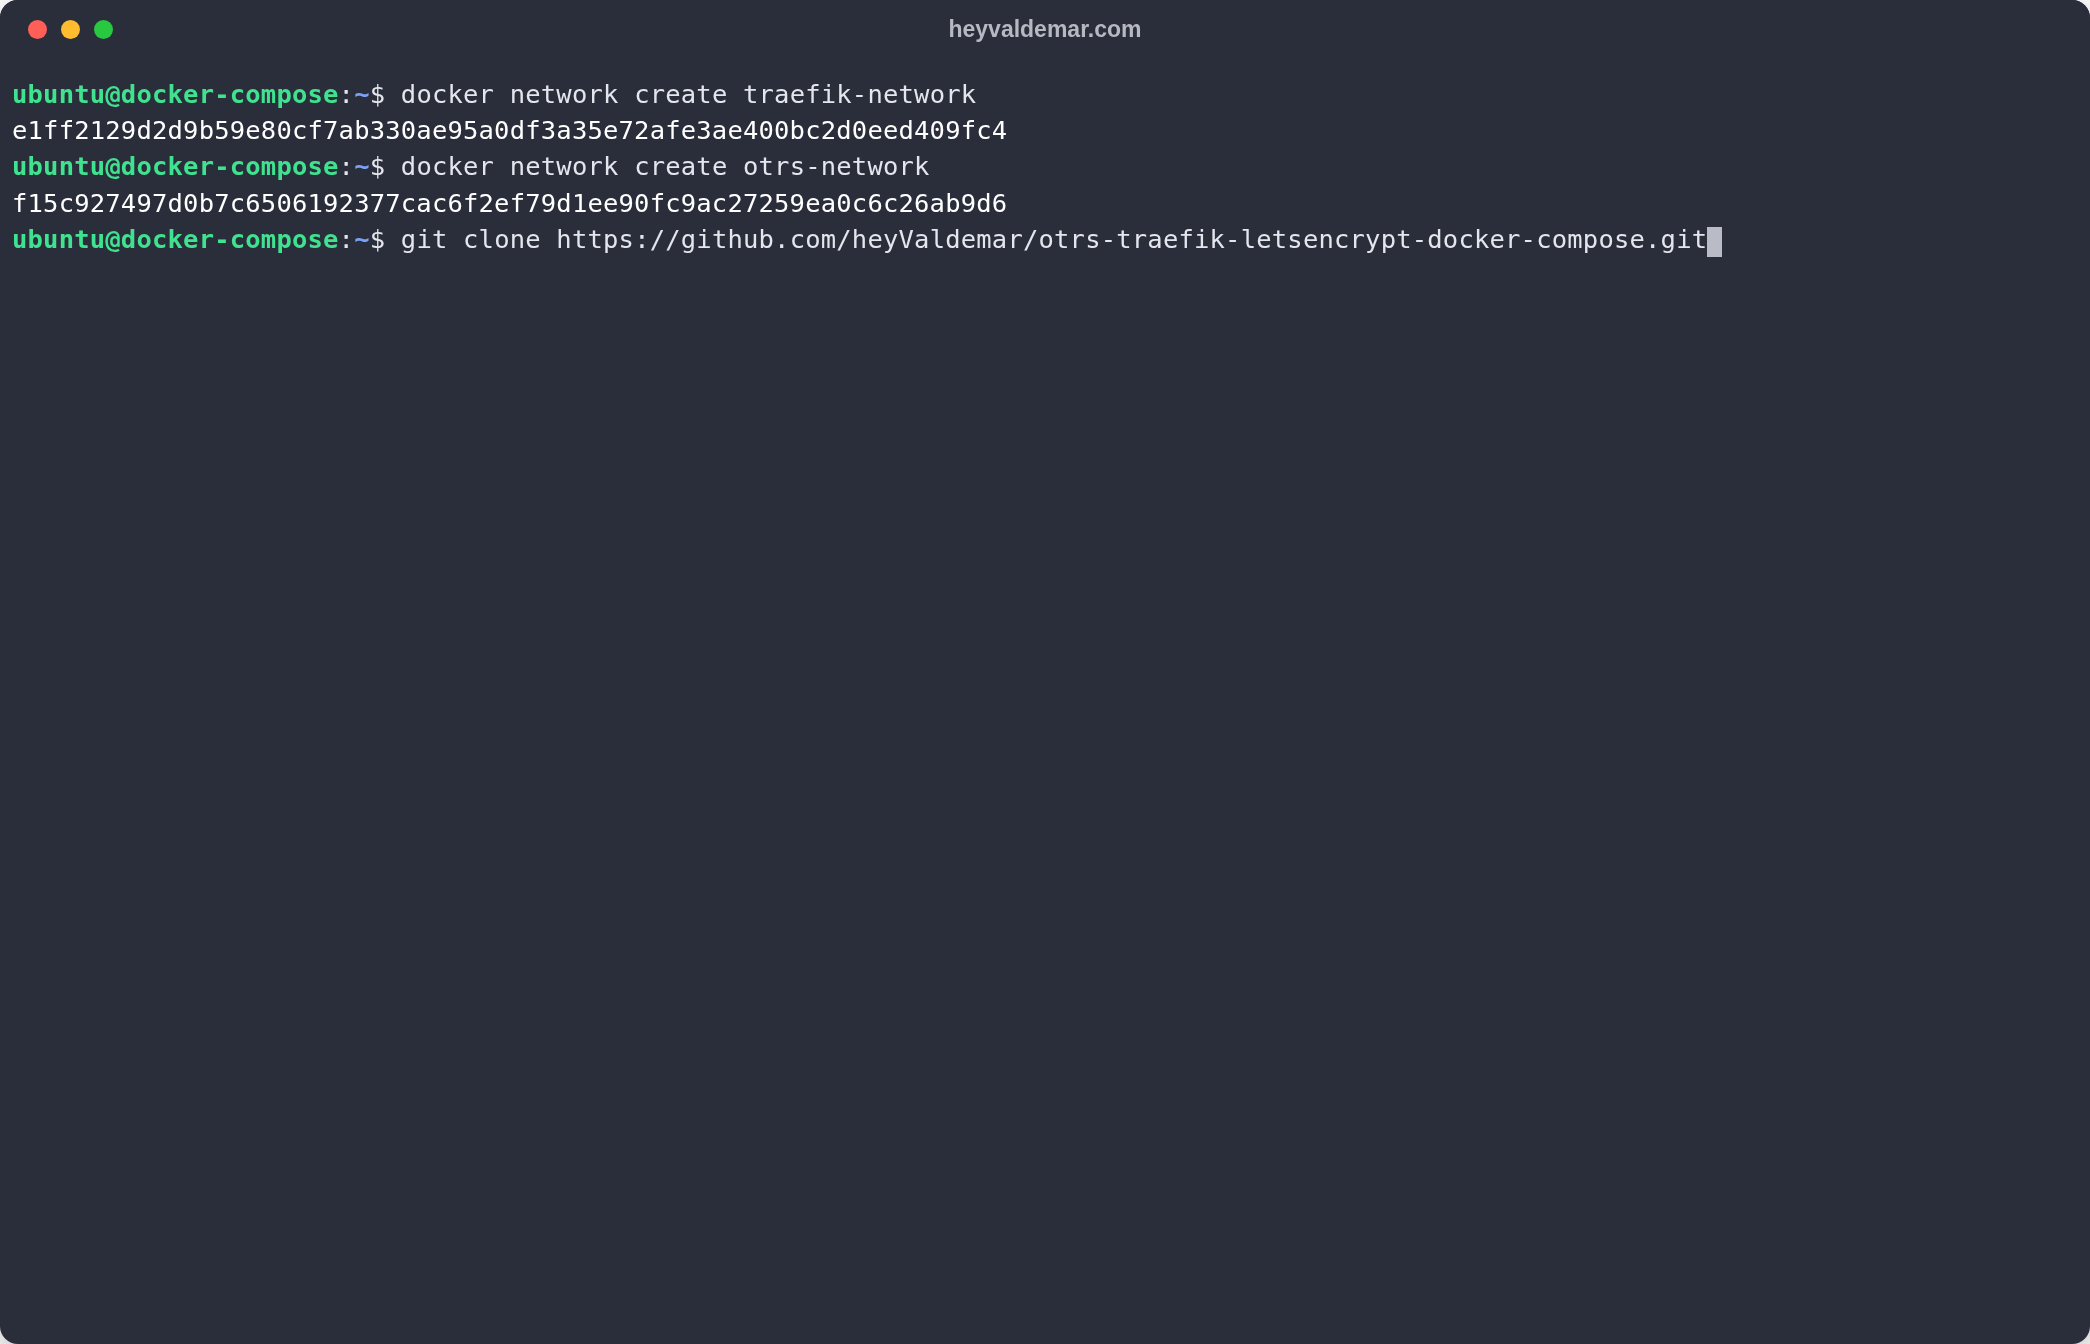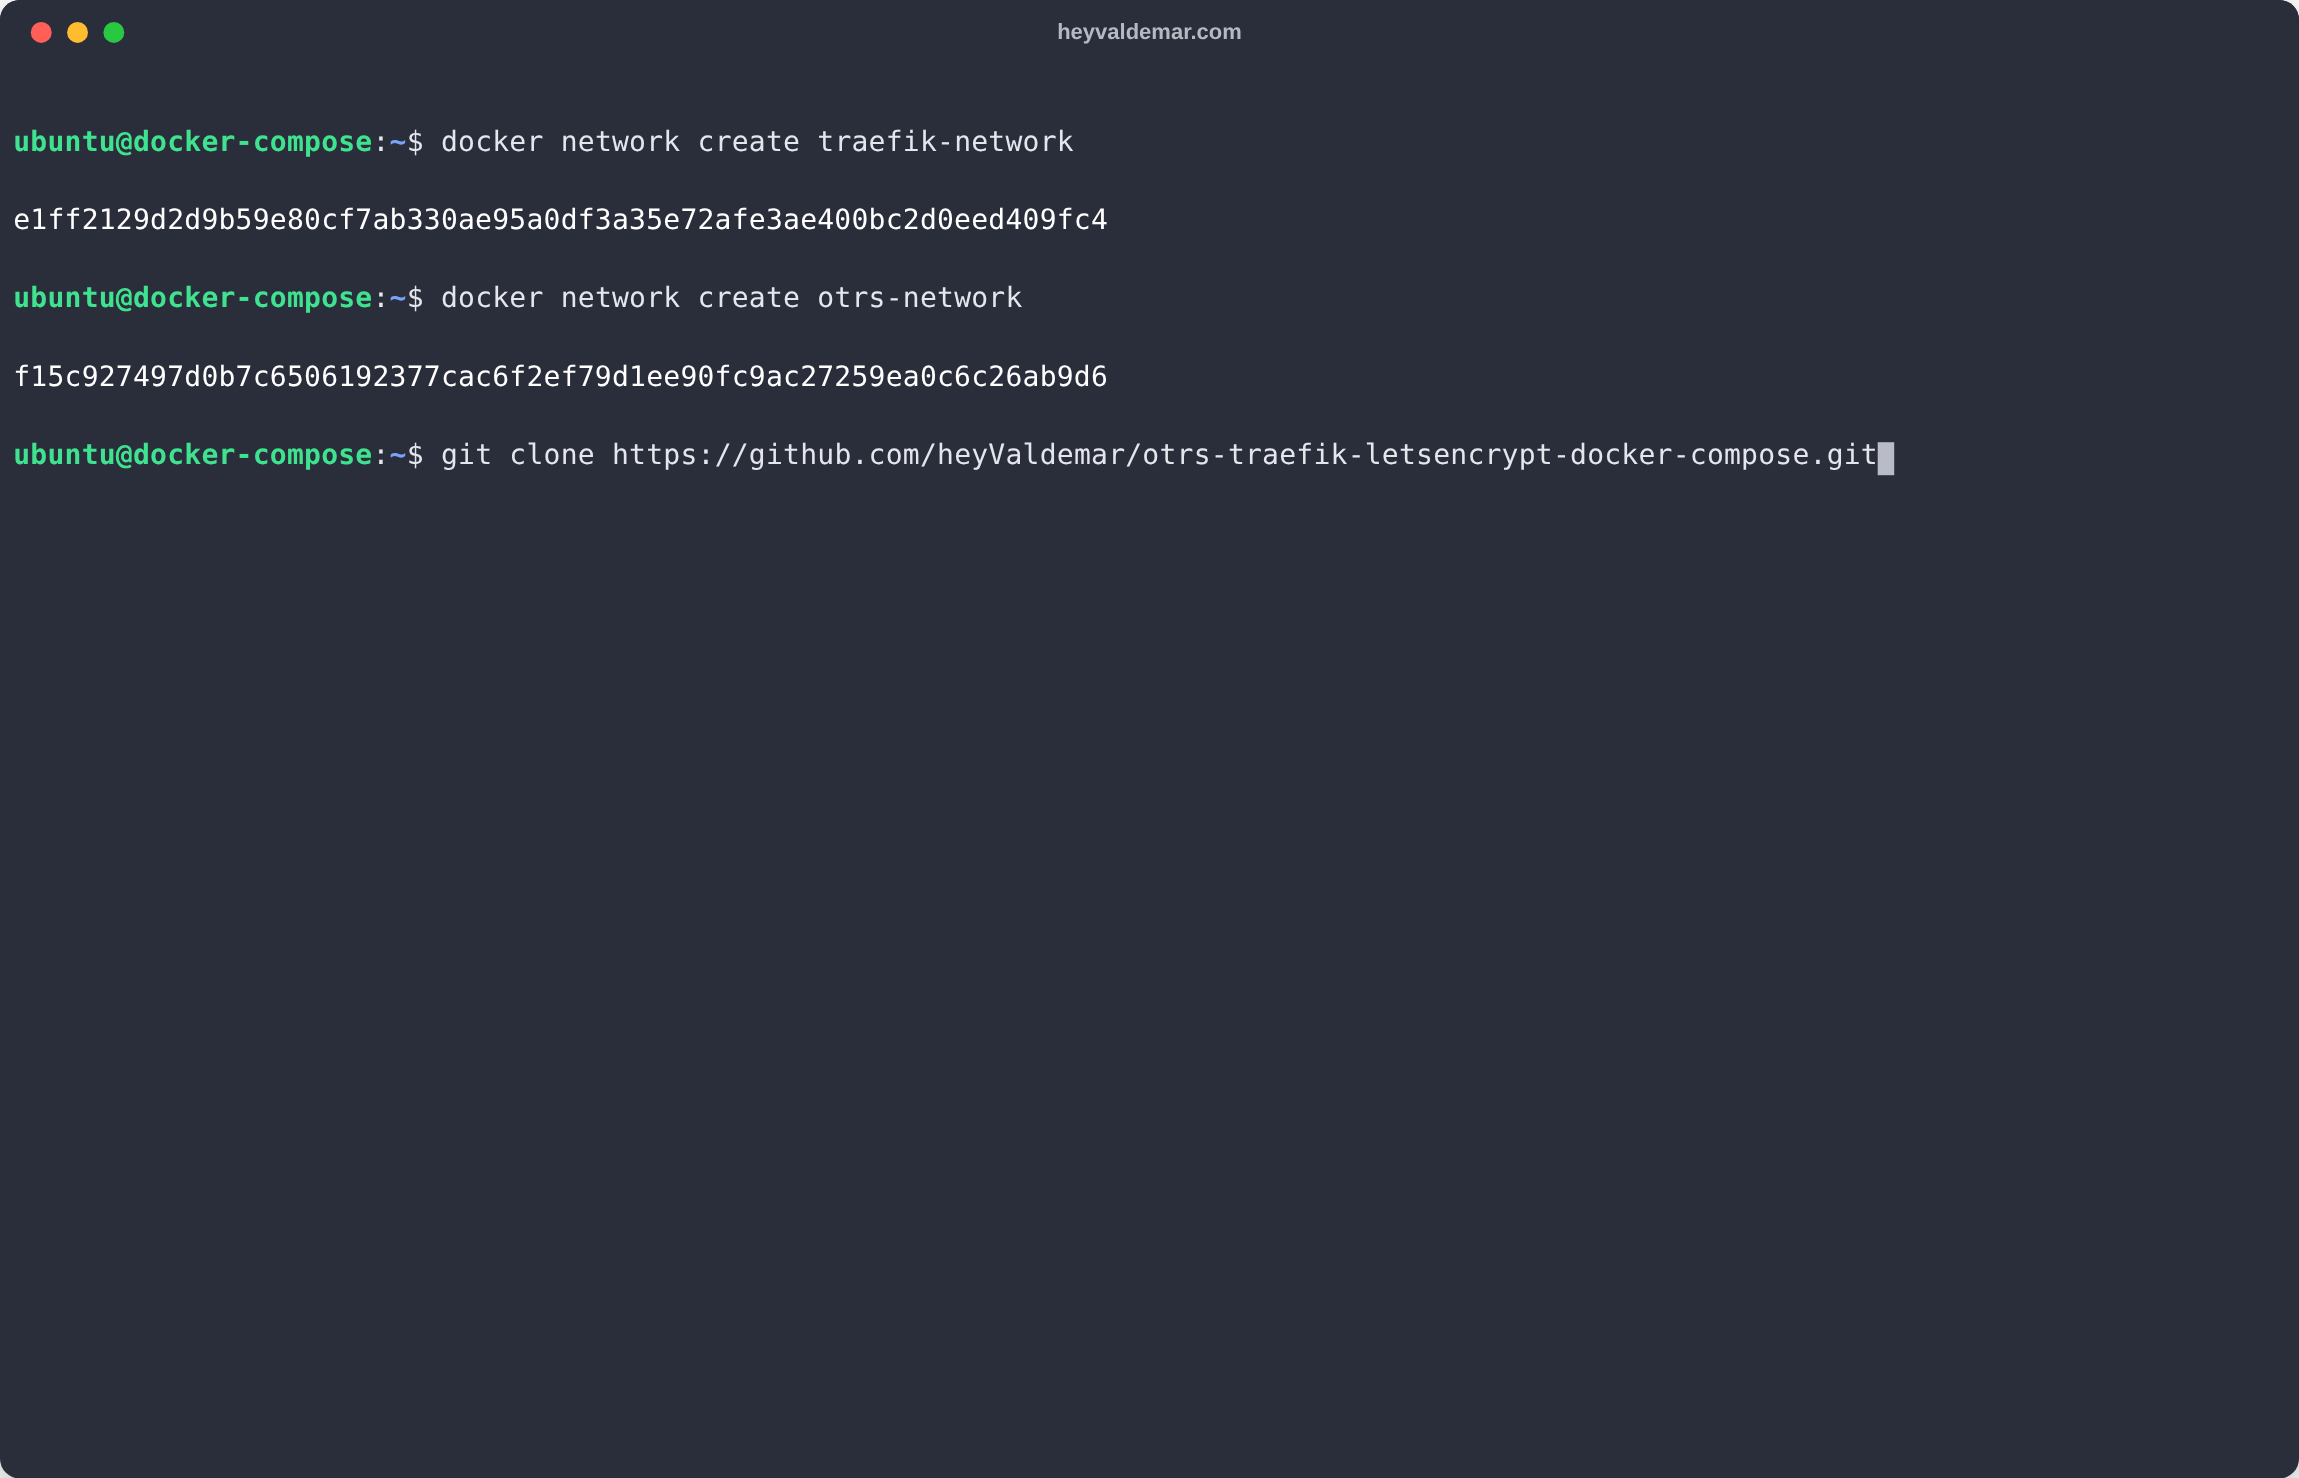--- a/index.html
+++ b/index.html
@@ -40,36 +40,36 @@
     border-radius: 50%;
   }
   .light-red    { background: #ff5f57; }
   .light-yellow { background: #febc2e; }
   .light-green  { background: #28c840; }
   .title {
     position: absolute;
     left: 0; right: 0;
     text-align: center;
     color: #b6b8c2;
-    font-size: 20px;
+    font-size: 23px;
     font-weight: 600;
     font-family: -apple-system, BlinkMacSystemFont, "Segoe UI", sans-serif;
     pointer-events: none;
   }
   .terminal-body {
     flex: 1;
     padding: 18px 12px 12px 12px;
     color: #e4e6ed;
     font-size: 25.5px;
     line-height: 1.42;
     letter-spacing: 0.2px;
     white-space: pre;
     overflow: hidden;
   }
-  .line { display: block; margin-top: 35px; }
+  .line { display: block; }
   .user-host { color: #3fe28f; font-weight: 700; }
   .colon     { color: #e4e6ed; }
   .path      { color: #7aa2f7; font-weight: 700; }
   .dollar    { color: #e4e6ed; }
   .cmd       { color: #e4e6ed; }
   .output    { color: #ffffff; }
   .cursor {
     display: inline-block;
     width: 15px;
     height: 30px;

